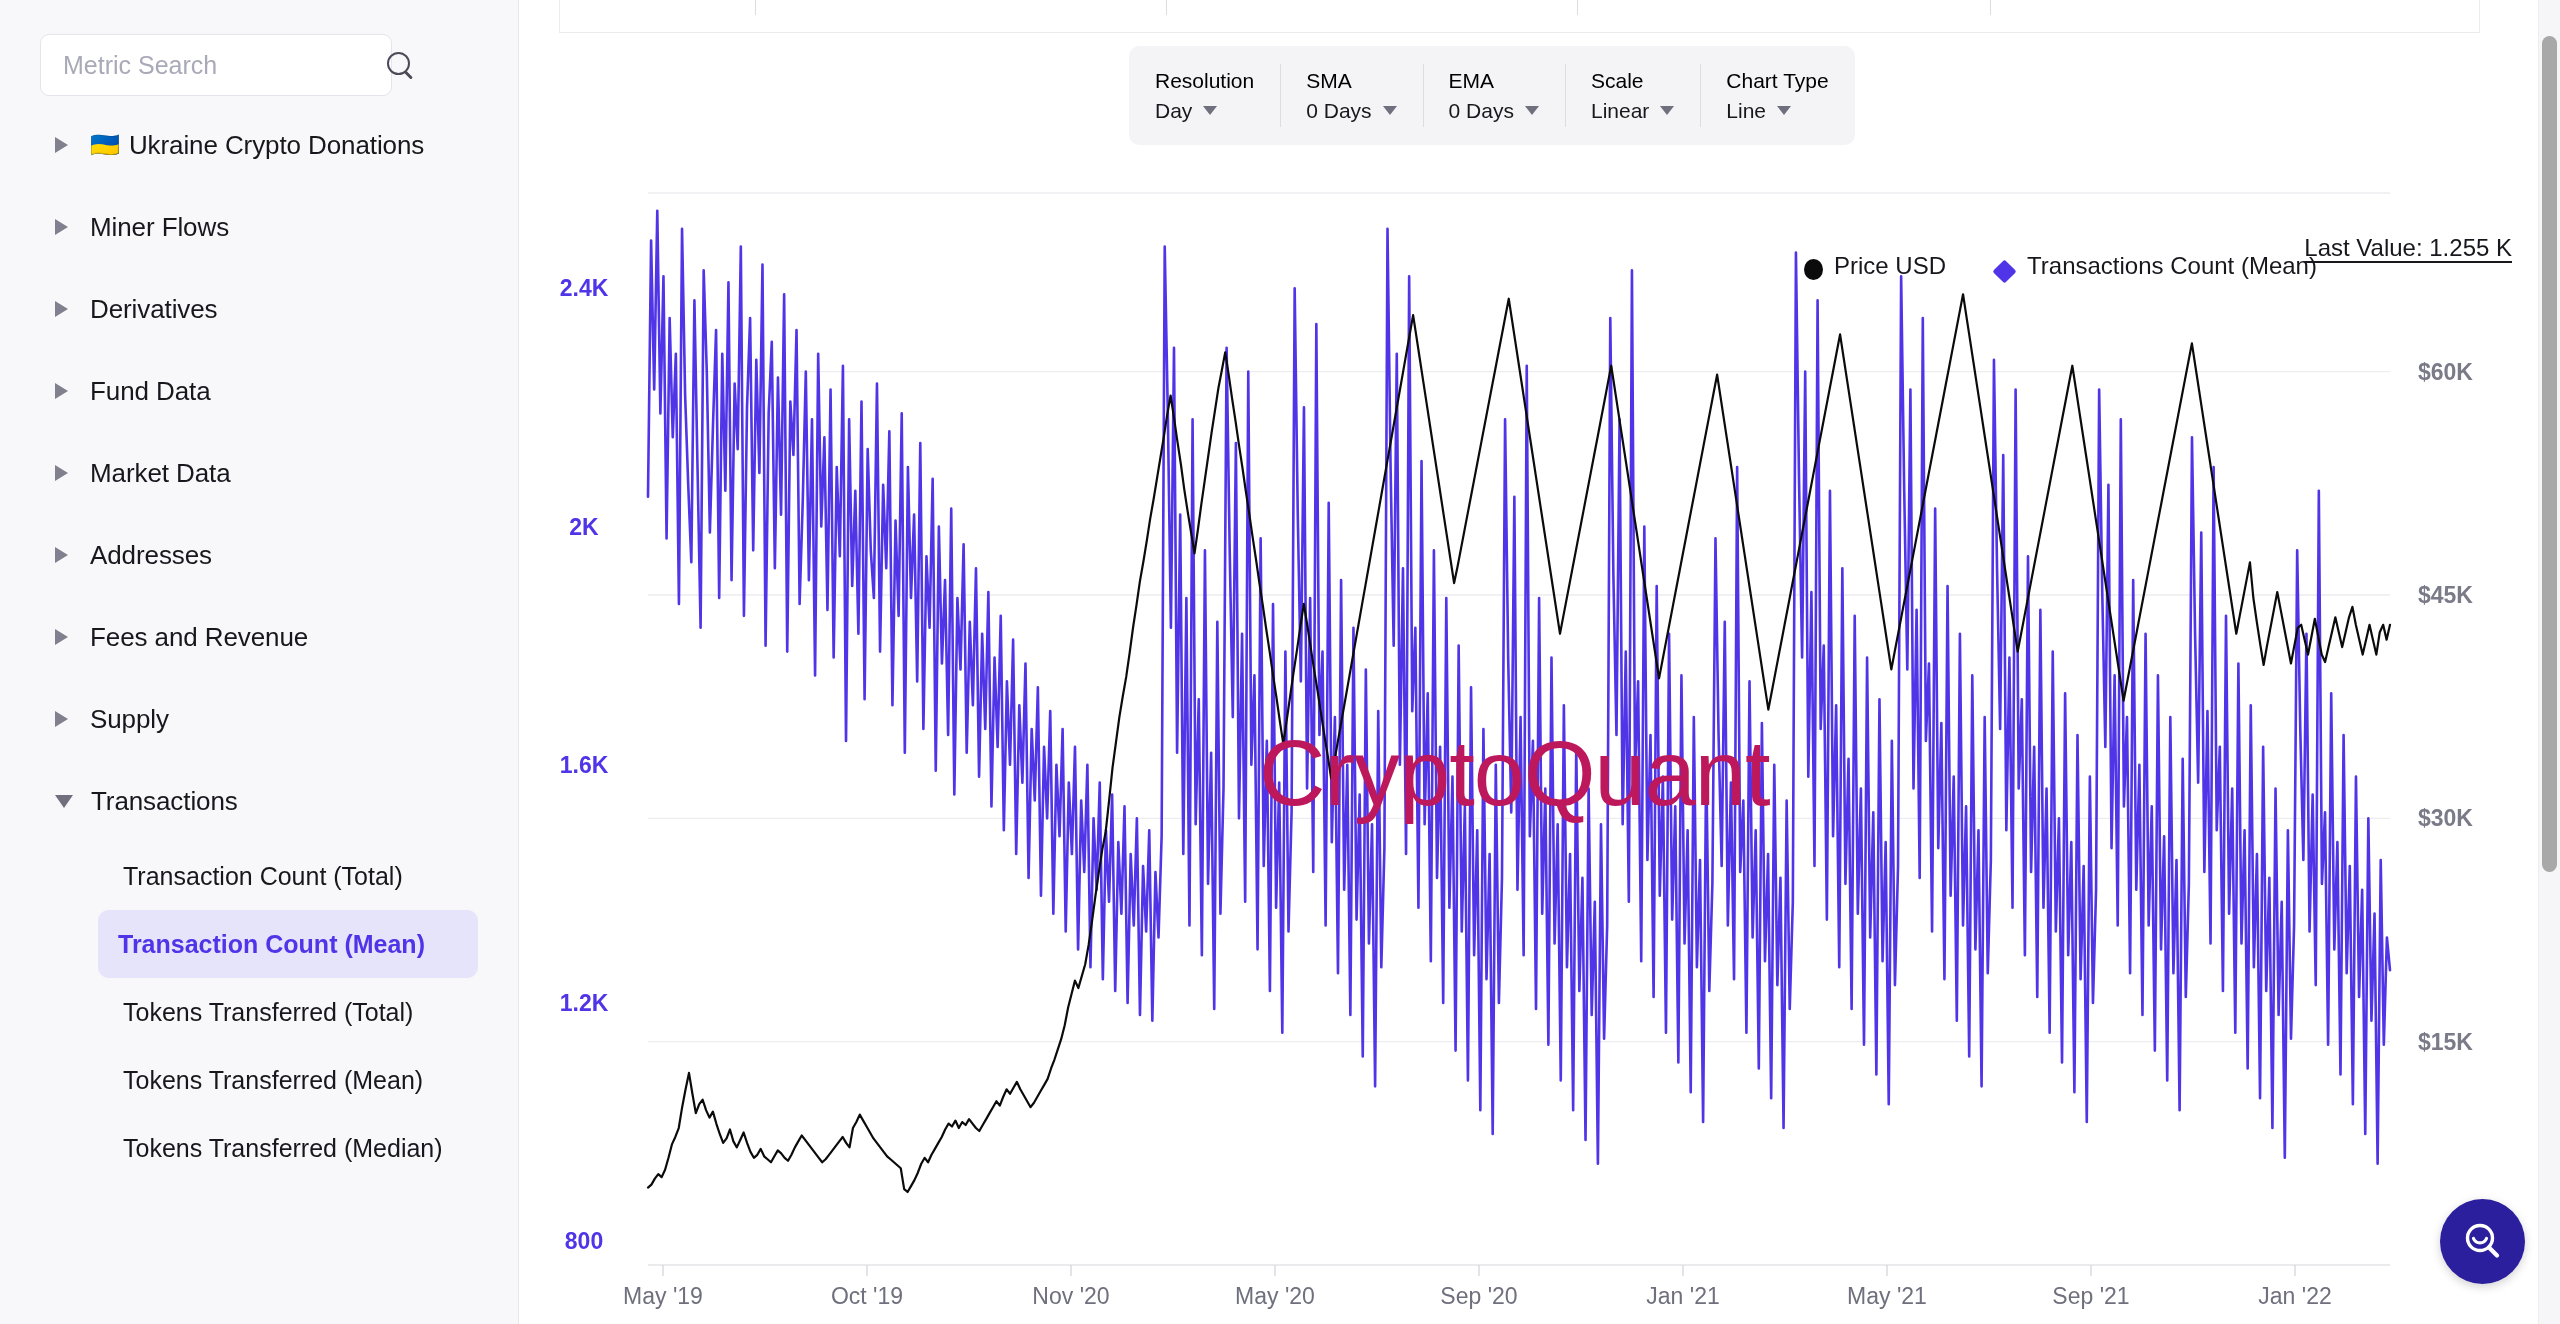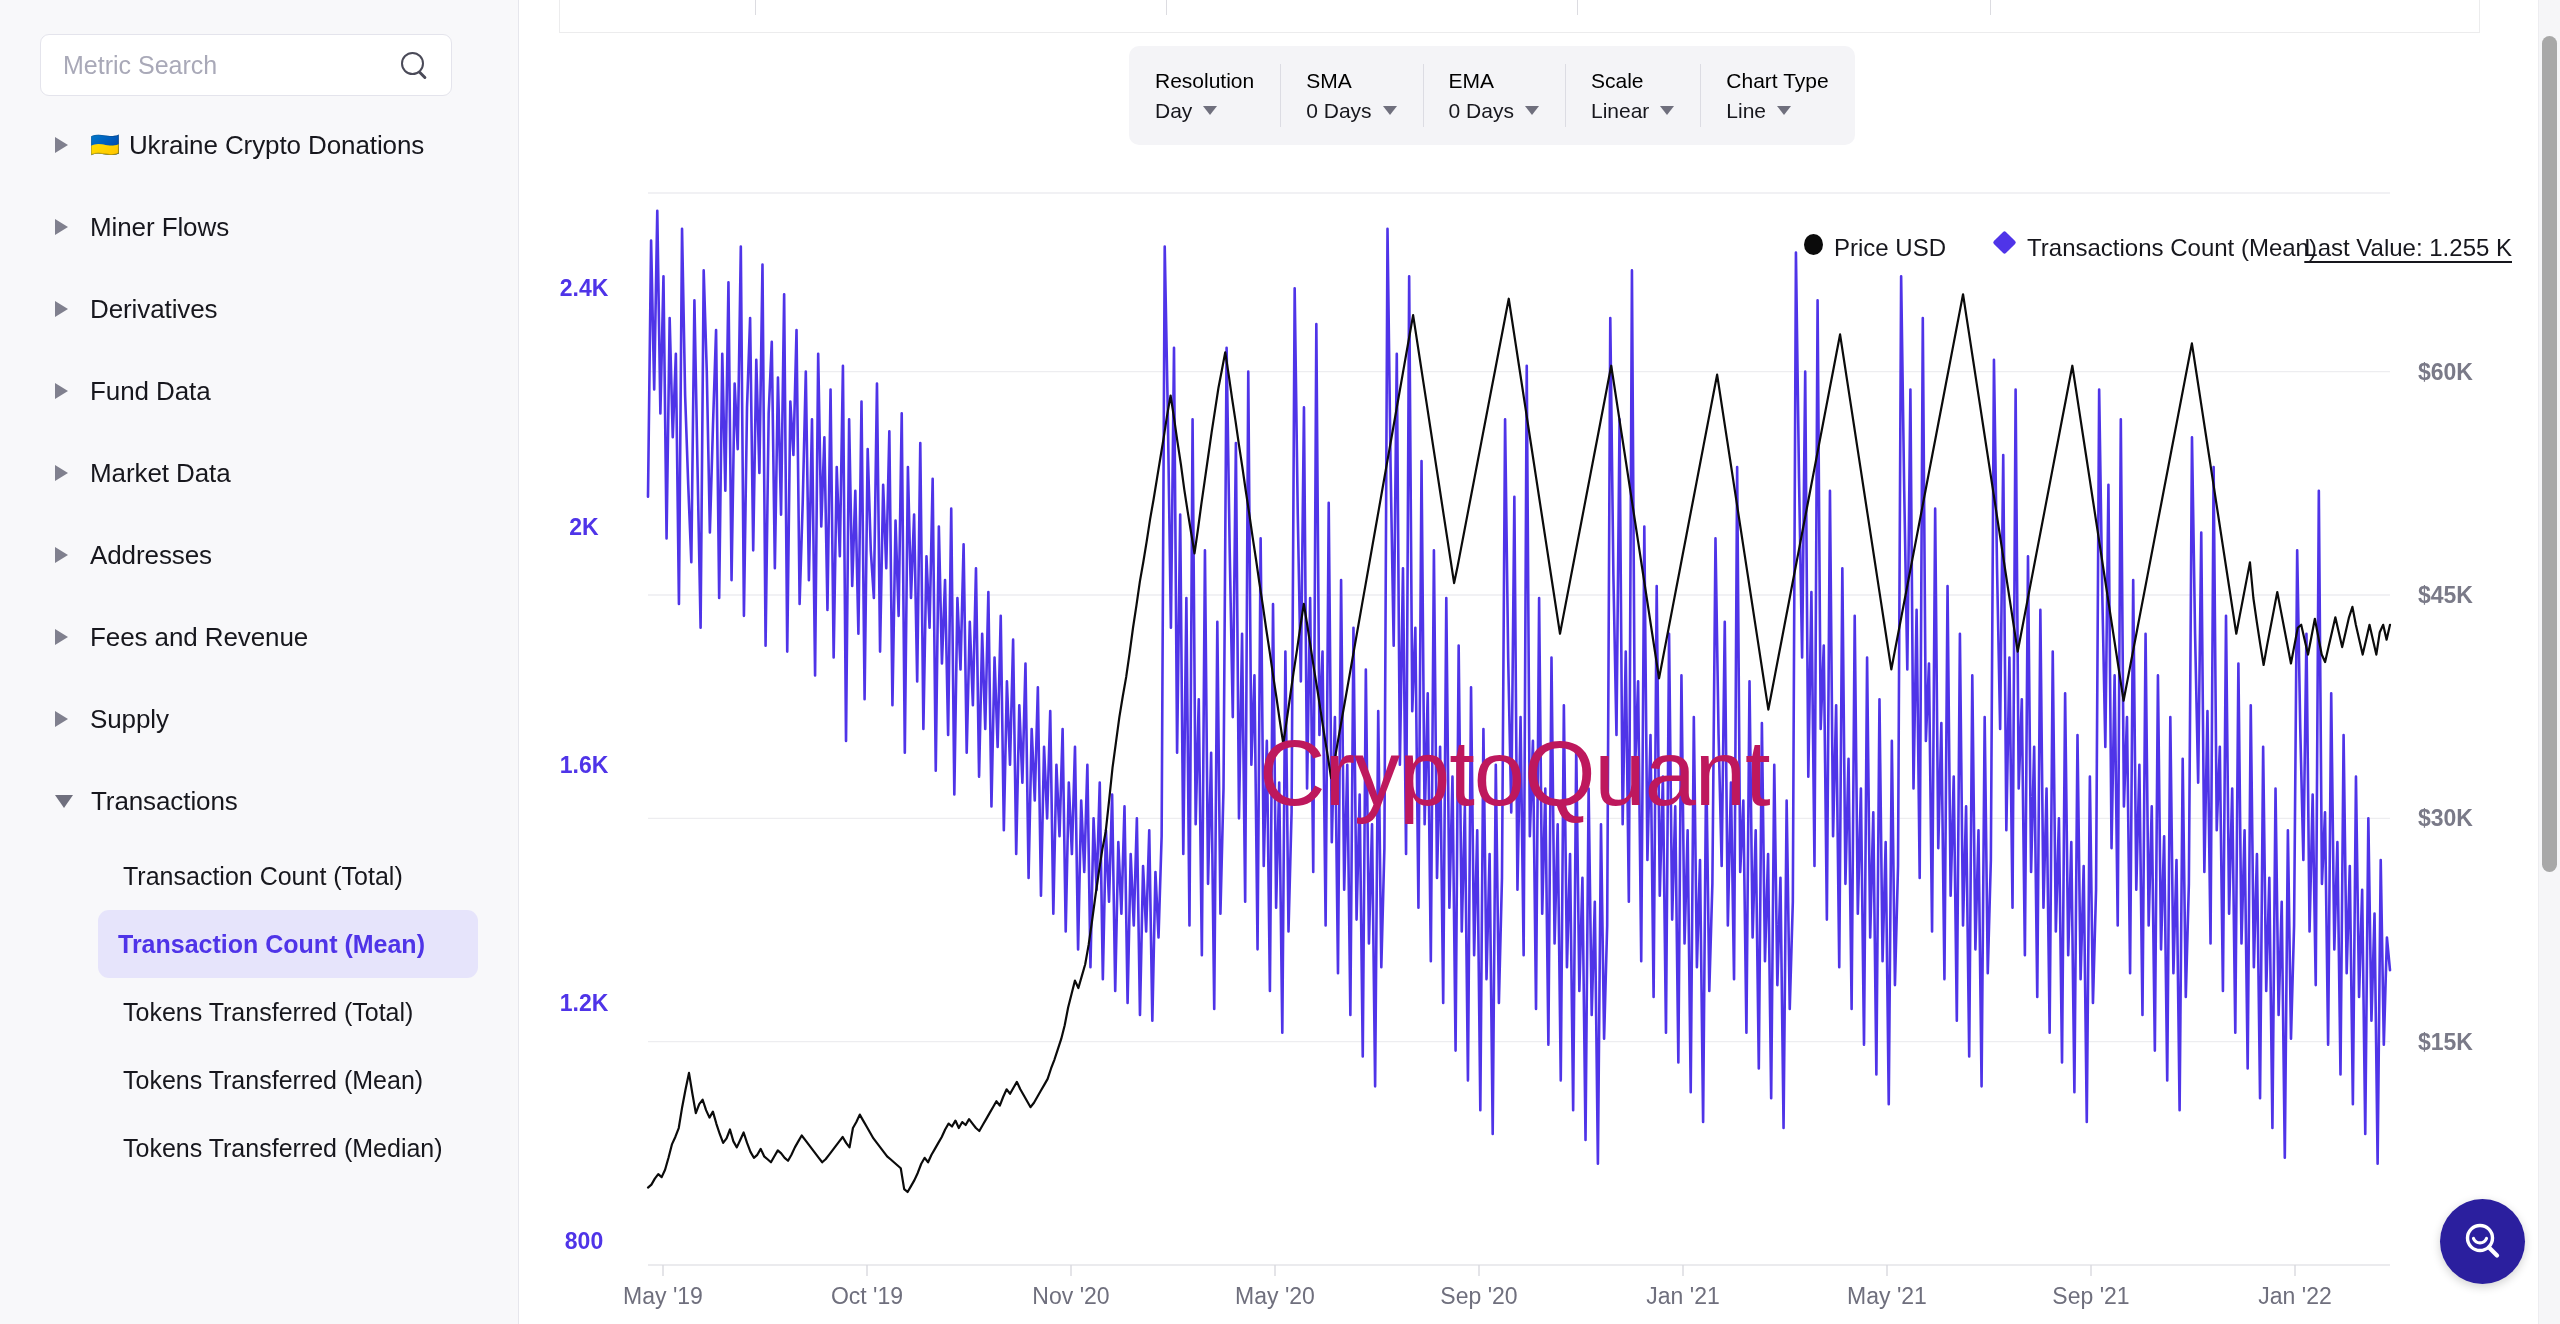--- a/index.html
+++ b/index.html
@@ -16,21 +16,21 @@
   
   #sidebar {
     position: absolute; left: 0; top: 0;
     width: 519px; height: 1324px;
     background: #f8f8fa;
     border-right: 1px solid #e6e6ec;
     overflow: hidden;
   }
   #search-wrap {
     position: absolute; left: 40px; top: 34px;
-    width: 412px; height: 62px;
+    width: 352px; height: 62px;
     background: #ffffff;
     border: 1px solid #e4e4ec;
     border-radius: 9px;
     display: flex; align-items: center;
     padding: 0 22px;
   }
   #search-input {
     flex: 1; border: none; outline: none;
     background: transparent;
     font-family: "Liberation Sans", sans-serif;
@@ -158,21 +158,21 @@
     border-top: 9px solid #6f6f7d;
     border-left: 7px solid transparent;
     border-right: 7px solid transparent;
   }
 
   
   #legend {
     position: absolute; left: 1285px; top: 234px;
     display: flex; align-items: center; gap: 48px;
   }
-  .legend-item { display: flex; align-items: flex-start; }
+  .legend-item { display: flex; align-items: flex-end; margin-top: 18px; }
   .legend-dot {
     width: 19px; height: 21px; border-radius: 50%;
     background: #0b0b0b; margin-right: 11px;
   }
   .legend-diamond {
     width: 17px; height: 17px; background: #4f34e8;
     transform: rotate(45deg); margin-right: 14px; margin-left: 2px;
     border-radius: 2px;
   }
   .legend-text { font-size: 24px; color: #17171d; white-space: nowrap; }

